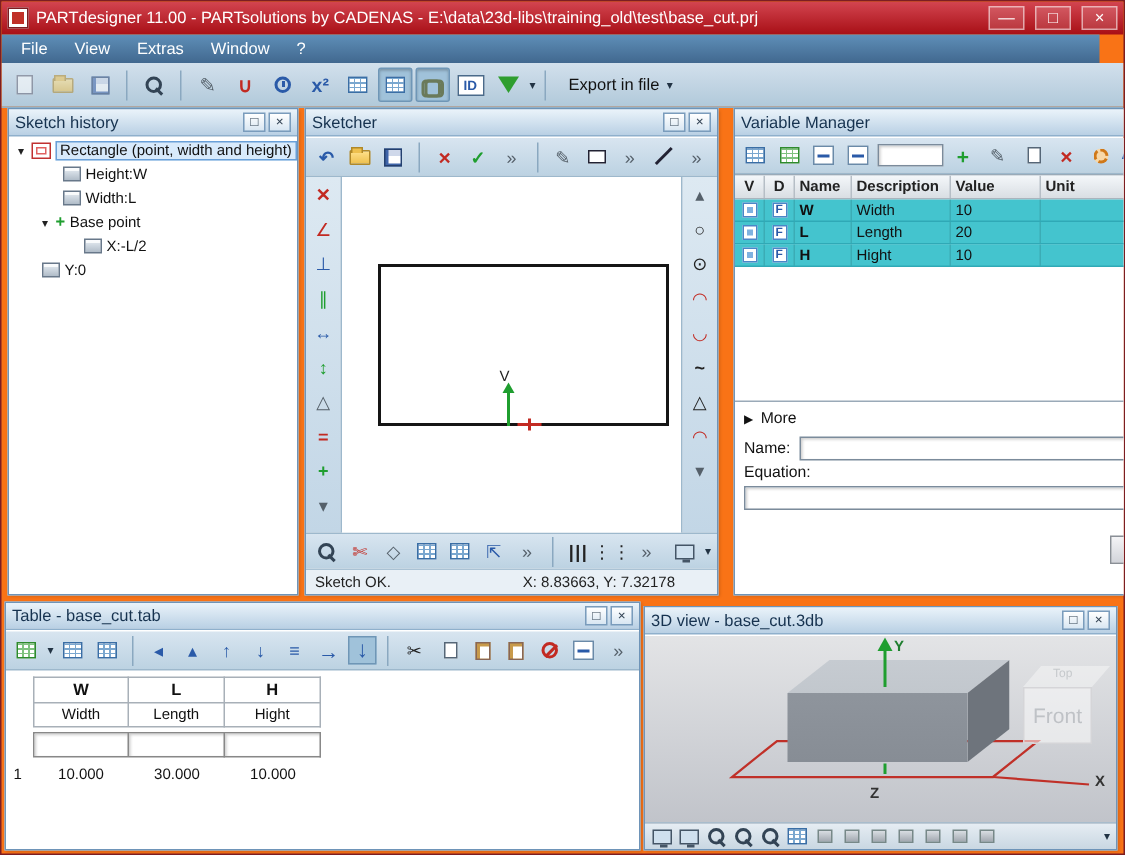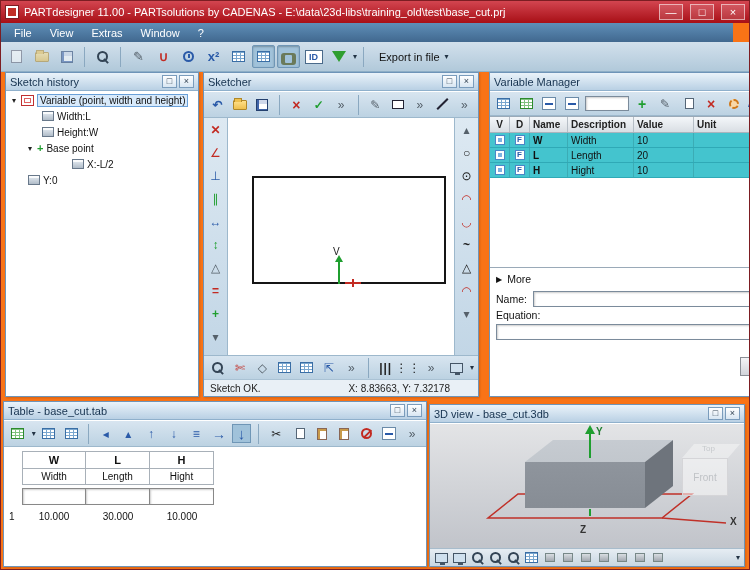--- a/index.html
+++ b/index.html
@@ -163,21 +163,21 @@
 
   
   .v3-scene{position:relative;flex:1;background:linear-gradient(180deg,#e3e4e6,#bcbfc6);overflow:hidden}
   .v3-layer{position:absolute;left:0;top:0;width:100%;height:100%}
   .f-top{clip-path:polygon(95px 38px,215px 38px,243px 16px,123px 16px);background:linear-gradient(#c9ced4,#aeb4ba)}
   .f-front{clip-path:polygon(95px 38px,215px 38px,215px 84px,95px 84px);background:linear-gradient(#959ba3,#7d838b)}
   .f-side{clip-path:polygon(215px 38px,243px 16px,243px 62px,215px 84px);background:#6e747c}
   .v3-label{position:absolute;font-size:10px;font-weight:bold;color:#333}
   .cube-front{position:absolute;left:252px;top:34px;width:46px;height:38px;background:rgba(252,252,252,.55);
               border:1px solid #d5d5d8;display:flex;align-items:center;justify-content:center;
-              color:#bfc2c6;font-size:10px}
+              color:#bfc2c6;font-size:14px}
   .cube-top{clip-path:polygon(252px 34px,298px 34px,310px 20px,264px 20px);background:rgba(252,252,252,.42)}
   .cube-top-label{position:absolute;left:272px;top:20px;font-size:8px;color:#c6c9cc}
   .v3-bar{position:absolute;left:0;right:0;bottom:0;height:18px;background:linear-gradient(#e6edf3,#c9d7e2);
           border-top:1px solid #a8bccc;display:flex;align-items:center;gap:3px;padding:0 4px}
   .v3i{width:15px;height:14px;display:flex;align-items:center;justify-content:center;font-size:10px}
 </style>
 </head>
 <body>
 
 <div id="app">
@@ -252,36 +252,36 @@
     <div class="ptitle">
       <span>Sketch history</span>
       <span class="grow"></span>
       <span class="pbtn">□</span>
       <span class="pbtn">×</span>
     </div>
     <div class="pbody">
       <div class="trow" style="padding-left:4px">
         <span class="texp">▾</span>
         <span class="ic-sketch"></span>
-        <span class="sel-label">Variable (point, width and height)</span>
+        <span class="sel-label">Rectangle (point, width and height)</span>
+      </div>
+      <div class="trow" style="padding-left:36px">
+        <span class="ic-cube"></span>
+        <span>Height:W</span>
       </div>
       <div class="trow" style="padding-left:36px">
         <span class="ic-cube"></span>
         <span>Width:L</span>
-      </div>
-      <div class="trow" style="padding-left:36px">
-        <span class="ic-cube"></span>
-        <span>Height:W</span>
       </div>
       <div class="trow" style="padding-left:20px">
         <span class="texp">▾</span>
         <span class="green bold" style="font-size:11px">+</span>
         <span>Base point</span>
       </div>
-      <div class="trow" style="padding-left:66px">
+      <div class="trow" style="padding-left:50px">
         <span class="ic-cube"></span>
         <span>X:-L/2</span>
       </div>
       <div class="trow" style="padding-left:22px">
         <span class="ic-cube"></span>
         <span>Y:0</span>
       </div>
     </div>
   </div>
 

